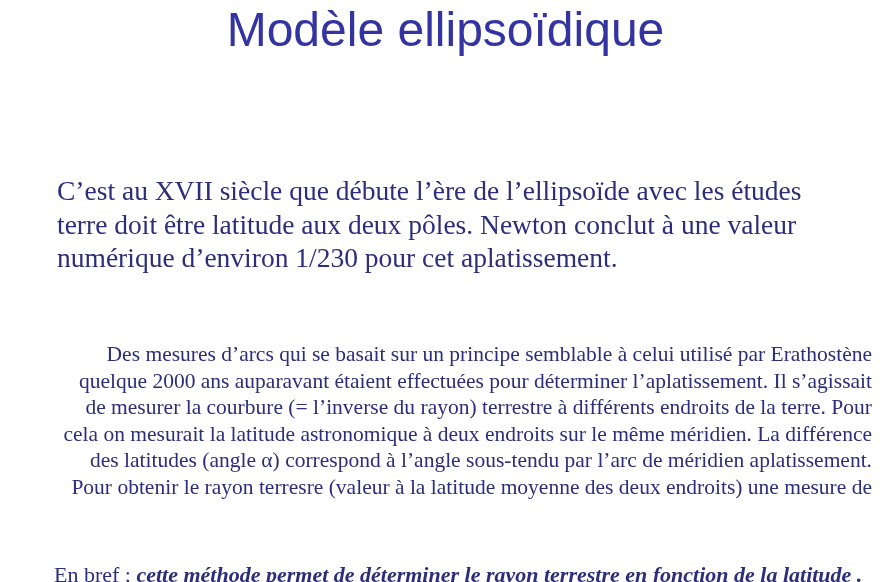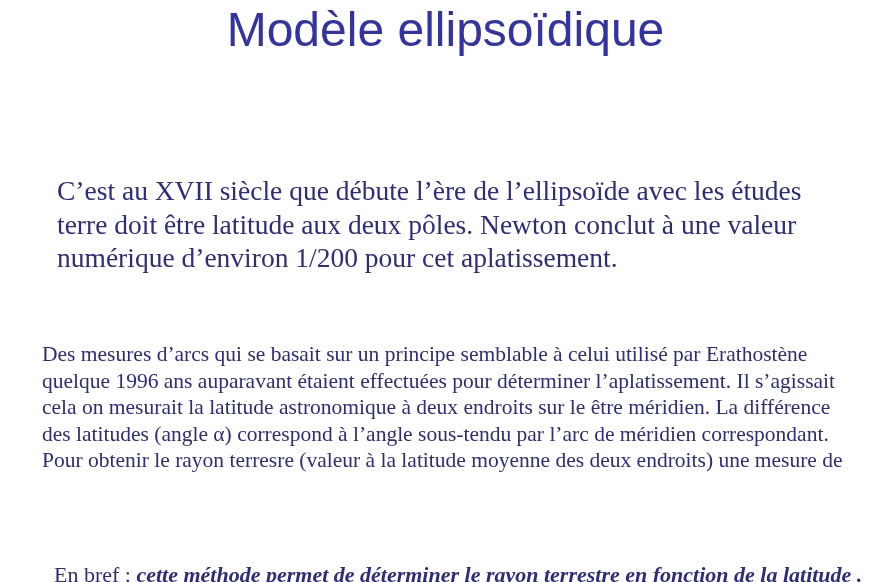--- a/index.html
+++ b/index.html
@@ -49,20 +49,21 @@
     white-space: nowrap;
   }
   .body-paragraph {
     position: absolute;
     left: 42px;
     top: 341px;
     width: 830px;
     font-size: 21.5px;
     line-height: 26.6px;
     color: var(--body-color);
+    text-align: right;
   }
   .summary-line {
     position: absolute;
     left: 38px;
     top: 545px;
     margin: 16px;
     width: 840px;
     font-size: 22px;
     line-height: 27px;
     color: var(--body-color);
@@ -76,28 +77,29 @@
 </head>
 <body>
 
 <div class="slide">
 
   <h1 class="slide-title">Modèle ellipsoïdique</h1>
 
   <div class="intro-paragraph">
       <div>C’est au XVII siècle que débute l’ère de l’ellipsoïde avec les études</div>
       <div>terre doit être latitude aux deux pôles. Newton conclut à une valeur</div>
-      <div>numérique d’environ 1/200 pour cet aplatissement.</div>
+      <div>numérique d’environ 1/230 pour cet aplatissement.</div>
     </div>
 
   <div class="body-paragraph">
       <div>Des mesures d’arcs qui se basait sur un principe semblable à celui utilisé par Erathostène</div>
-      <div>quelque 1996 ans auparavant étaient effectuées pour déterminer l’aplatissement. Il s’agissait</div>
-      <div>cela on mesurait la latitude astronomique à deux endroits sur le être méridien. La différence</div>
-      <div>des latitudes (angle α) correspond à l’angle sous-tendu par l’arc de méridien correspondant.</div>
+      <div>quelque 2000 ans auparavant étaient effectuées pour déterminer l’aplatissement. Il s’agissait</div>
+      <div>de mesurer la courbure (= l’inverse du rayon) terrestre à différents endroits de la terre. Pour</div>
+      <div>cela on mesurait la latitude astronomique à deux endroits sur le même méridien. La différence</div>
+      <div>des latitudes (angle α) correspond à l’angle sous-tendu par l’arc de méridien aplatissement.</div>
       <div>Pour obtenir le rayon terresre (valeur à la latitude moyenne des deux endroits) une mesure de</div>
     </div>
 
   <p class="summary-line">
     <span>En bref : </span><span class="summary-emphasis">cette méthode permet de déterminer le rayon terrestre en fonction de la latitude .</span>
   </p>
 
 </div>
 
 </body></html>

